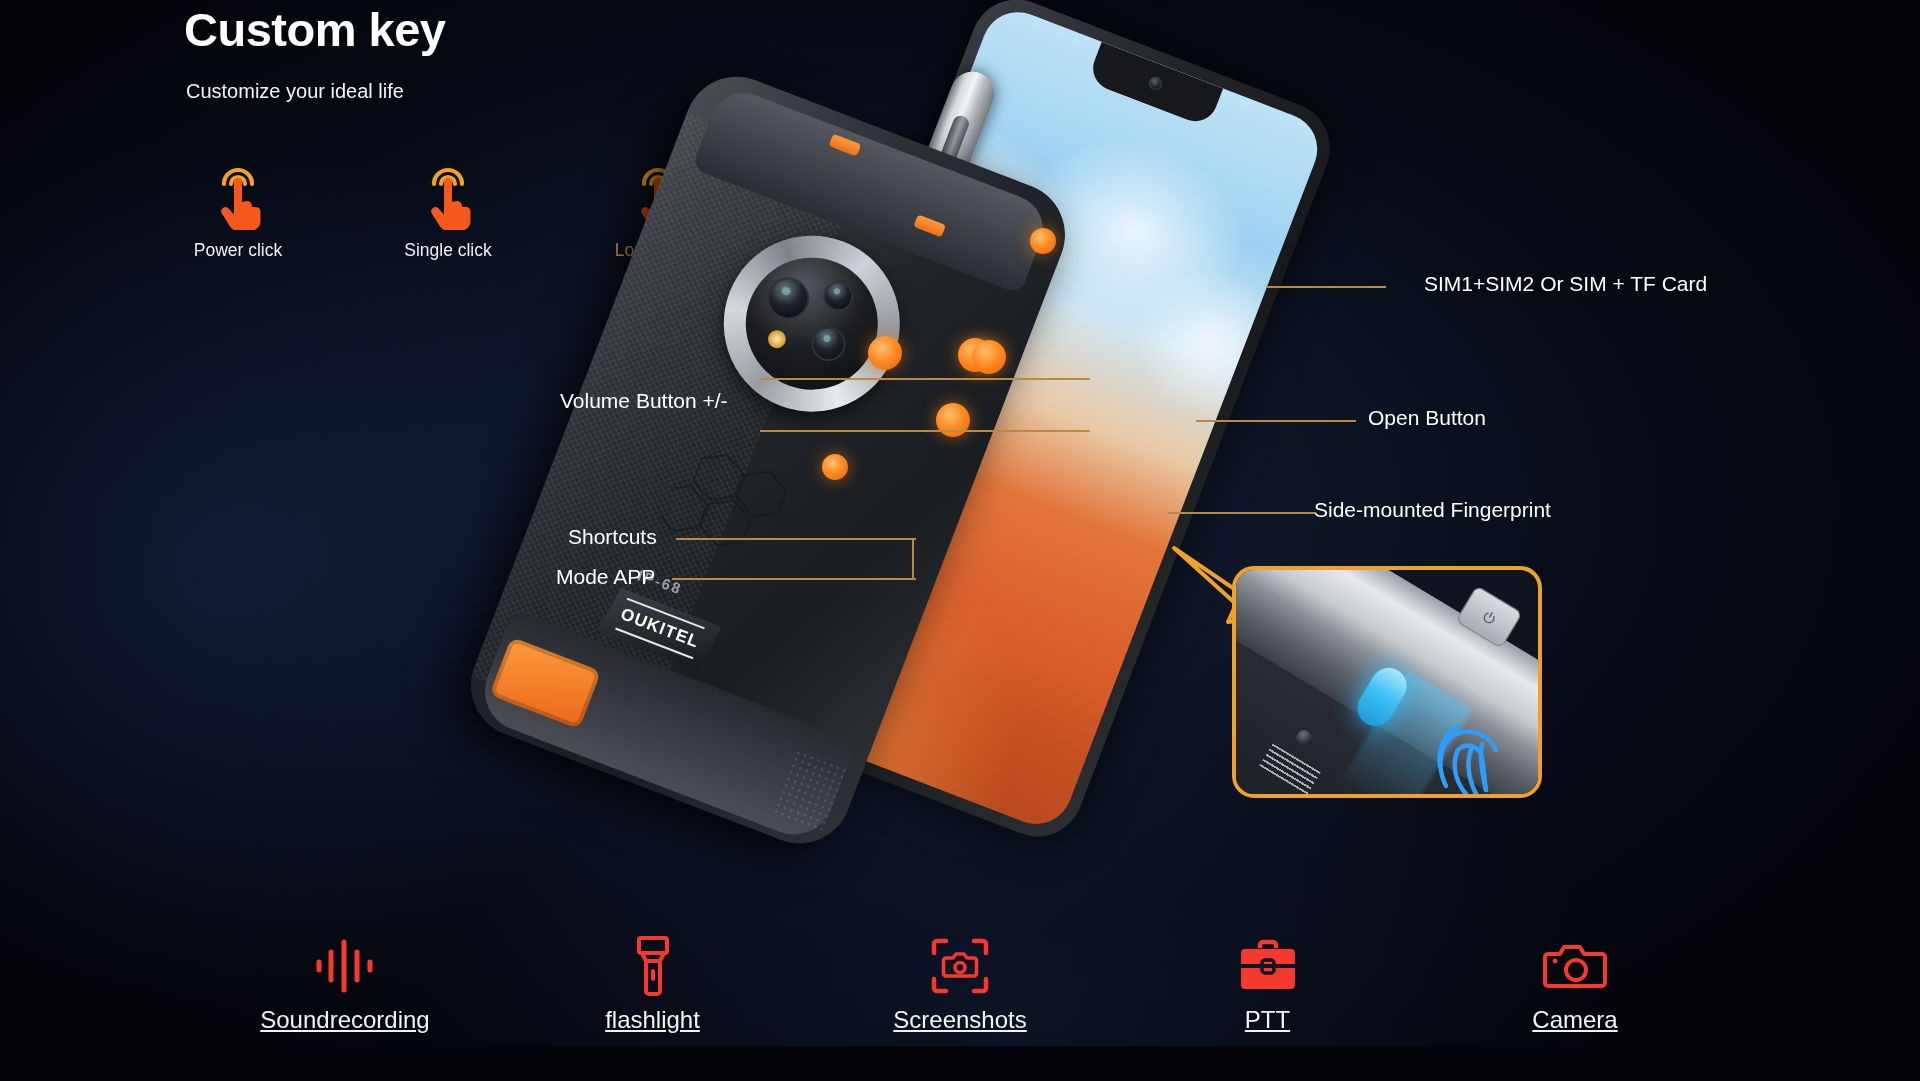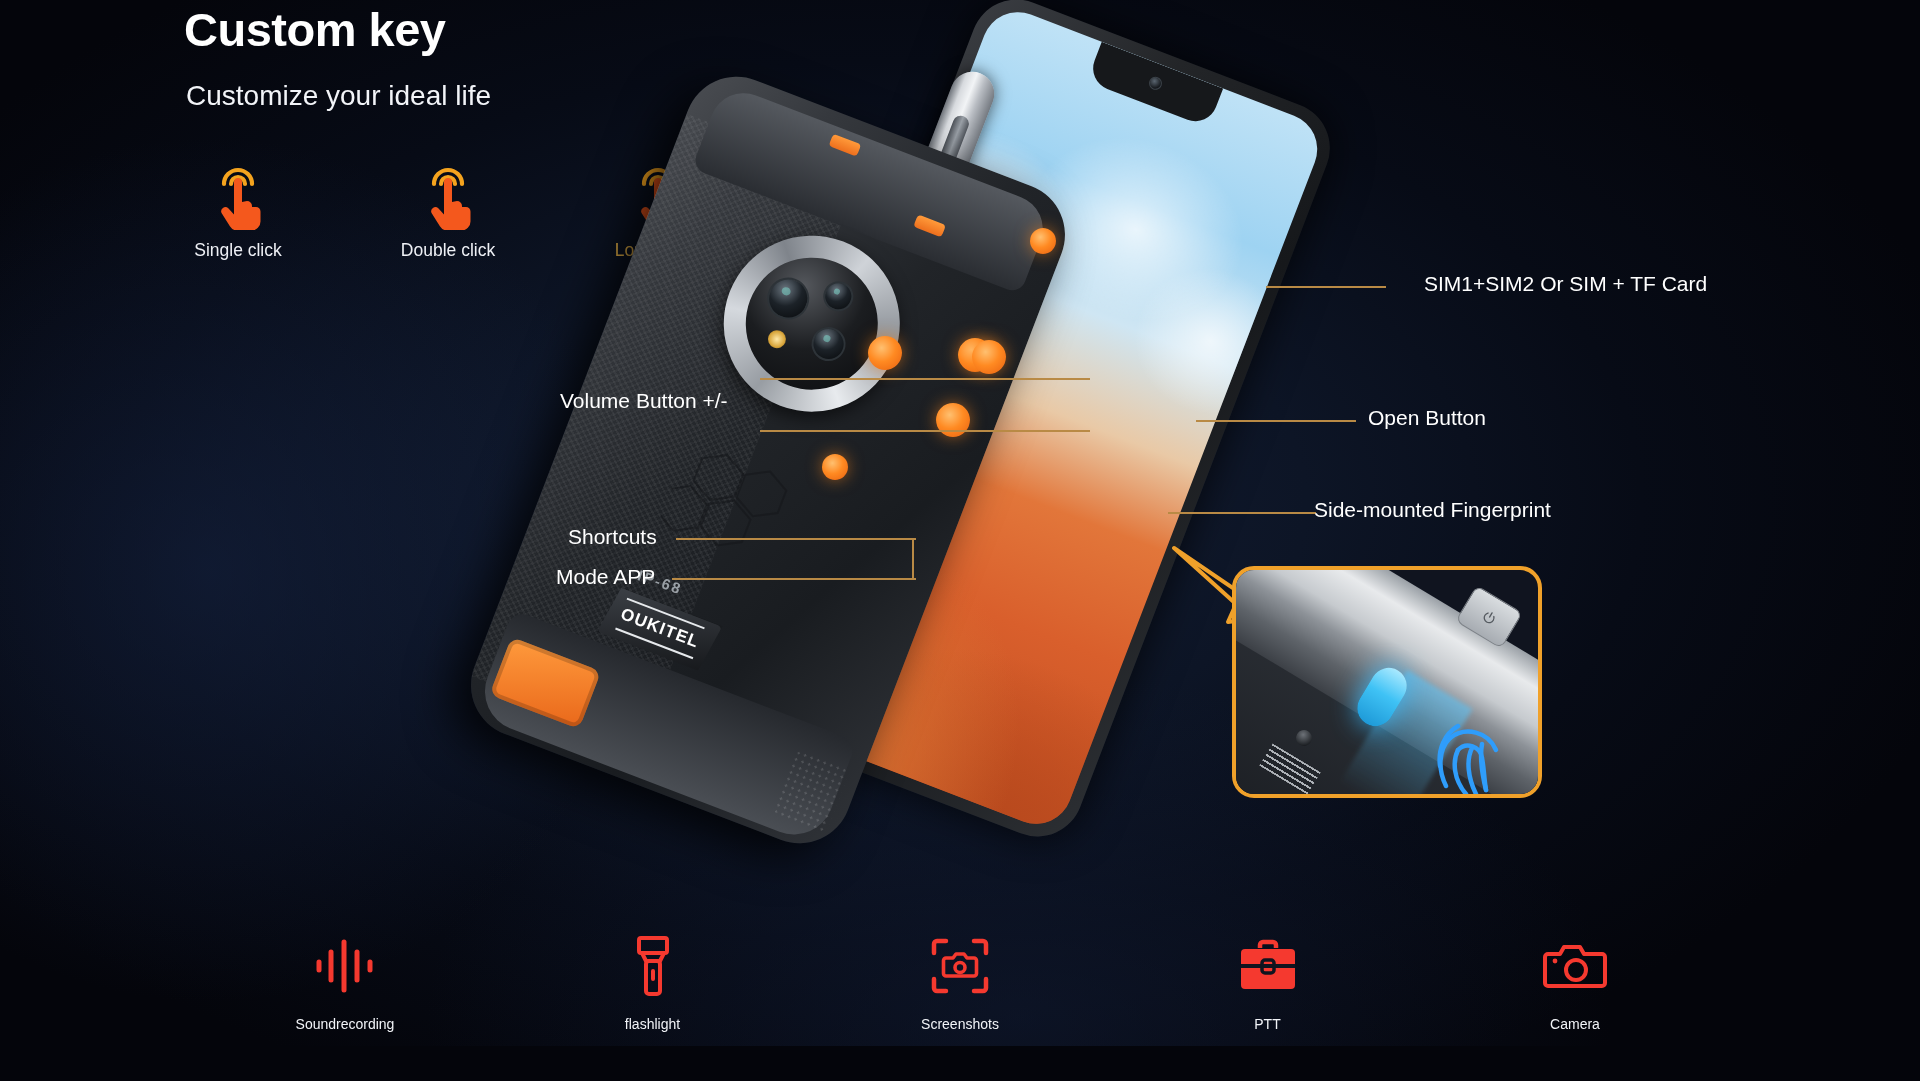--- a/index.html
+++ b/index.html
@@ -28,21 +28,21 @@
   }
 
   
   .title {
     position: absolute; left: 184px; top: 2px;
     font-size: 47px; font-weight: bold; color: #ffffff; letter-spacing: -0.5px;
     white-space: nowrap;
   }
   .subtitle {
     position: absolute; left: 186px; top: 80px;
-    font-size: 28px; color: #f2f4f8; font-weight: 400; white-space: nowrap;
+    font-size: 20px; color: #f2f4f8; font-weight: 400; white-space: nowrap;
   }
 
   
   .clicks { position: absolute; left: 176px; top: 158px; display: flex; gap: 86px; }
   .click-item { width: 124px; display: flex; flex-direction: column; align-items: center; }
   .click-icon { width: 56px; height: 72px; display: block; }
   .click-label {
     margin-top: 10px; font-size: 17.5px; color: #f0b94a; white-space: nowrap;
   }
   .click-label.white { color: #eef0f5; }
@@ -258,21 +258,21 @@
   }
 
   
   .features {
     position: absolute; left: 250px; top: 930px; width: 1420px;
     display: flex; justify-content: space-between; align-items: flex-start;
   }
   .feature { width: 190px; display: flex; flex-direction: column; align-items: center; }
   .feature .ficon { height: 72px; display: flex; align-items: center; justify-content: center; }
   .feature .flabel {
-    margin-top: 14px; font-size: 14px; color: #f2f4f8; white-space: nowrap;
+    margin-top: 4px; font-size: 24px; color: #f2f4f8; white-space: nowrap; text-decoration: underline;
   }
 </style>
 </head>
 <body>
 
 <div id="stage">
   <div class="glow-left"></div>
   <div class="glow-bottom"></div>
 
   <div class="title">Custom key</div>
@@ -282,33 +282,33 @@
     <div class="click-item">
       <span class="click-icon">
         <svg viewBox="0 0 56 72" width="56" height="72">
           <g fill="none" stroke="#f4a31e" stroke-width="4.2" stroke-linecap="round">
             <path d="M14 26 A14 14 0 0 1 42 26"></path>
             <path d="M21 26 A7 7 0 0 1 35 26"></path>
           </g>
           <path d="M24 24 a4 4 0 0 1 8 0 v20 l5-1 a5 5 0 0 1 5 5 v1 l4 0 a4.5 4.5 0 0 1 4.5 4.5 v10 a9 9 0 0 1 -9 9 h-14 a9 9 0 0 1 -7.6 -4.2 l-8.2 -13 a4.2 4.2 0 0 1 6.6 -5 l5.7 6.2 z" fill="#f4581d"></path>
         </svg>
       </span>
-      <span class="click-label white">Single click</span>
+      <span class="click-label white">Power click</span>
     </div>
     <div class="click-item">
       <span class="click-icon">
         <svg viewBox="0 0 56 72" width="56" height="72">
           <g fill="none" stroke="#f4a31e" stroke-width="4.2" stroke-linecap="round">
             <path d="M14 26 A14 14 0 0 1 42 26"></path>
             <path d="M21 26 A7 7 0 0 1 35 26"></path>
           </g>
           <path d="M24 24 a4 4 0 0 1 8 0 v20 l5-1 a5 5 0 0 1 5 5 v1 l4 0 a4.5 4.5 0 0 1 4.5 4.5 v10 a9 9 0 0 1 -9 9 h-14 a9 9 0 0 1 -7.6 -4.2 l-8.2 -13 a4.2 4.2 0 0 1 6.6 -5 l5.7 6.2 z" fill="#f4581d"></path>
         </svg>
       </span>
-      <span class="click-label white">Double click</span>
+      <span class="click-label white">Single click</span>
     </div>
     <div class="click-item">
       <span class="click-icon">
         <svg viewBox="0 0 56 72" width="56" height="72">
           <g fill="none" stroke="#f4a31e" stroke-width="4.2" stroke-linecap="round">
             <path d="M14 26 A14 14 0 0 1 42 26"></path>
             <path d="M21 26 A7 7 0 0 1 35 26"></path>
           </g>
           <path d="M24 24 a4 4 0 0 1 8 0 v20 l5-1 a5 5 0 0 1 5 5 v1 l4 0 a4.5 4.5 0 0 1 4.5 4.5 v10 a9 9 0 0 1 -9 9 h-14 a9 9 0 0 1 -7.6 -4.2 l-8.2 -13 a4.2 4.2 0 0 1 6.6 -5 l5.7 6.2 z" fill="#f4581d"></path>
         </svg>

